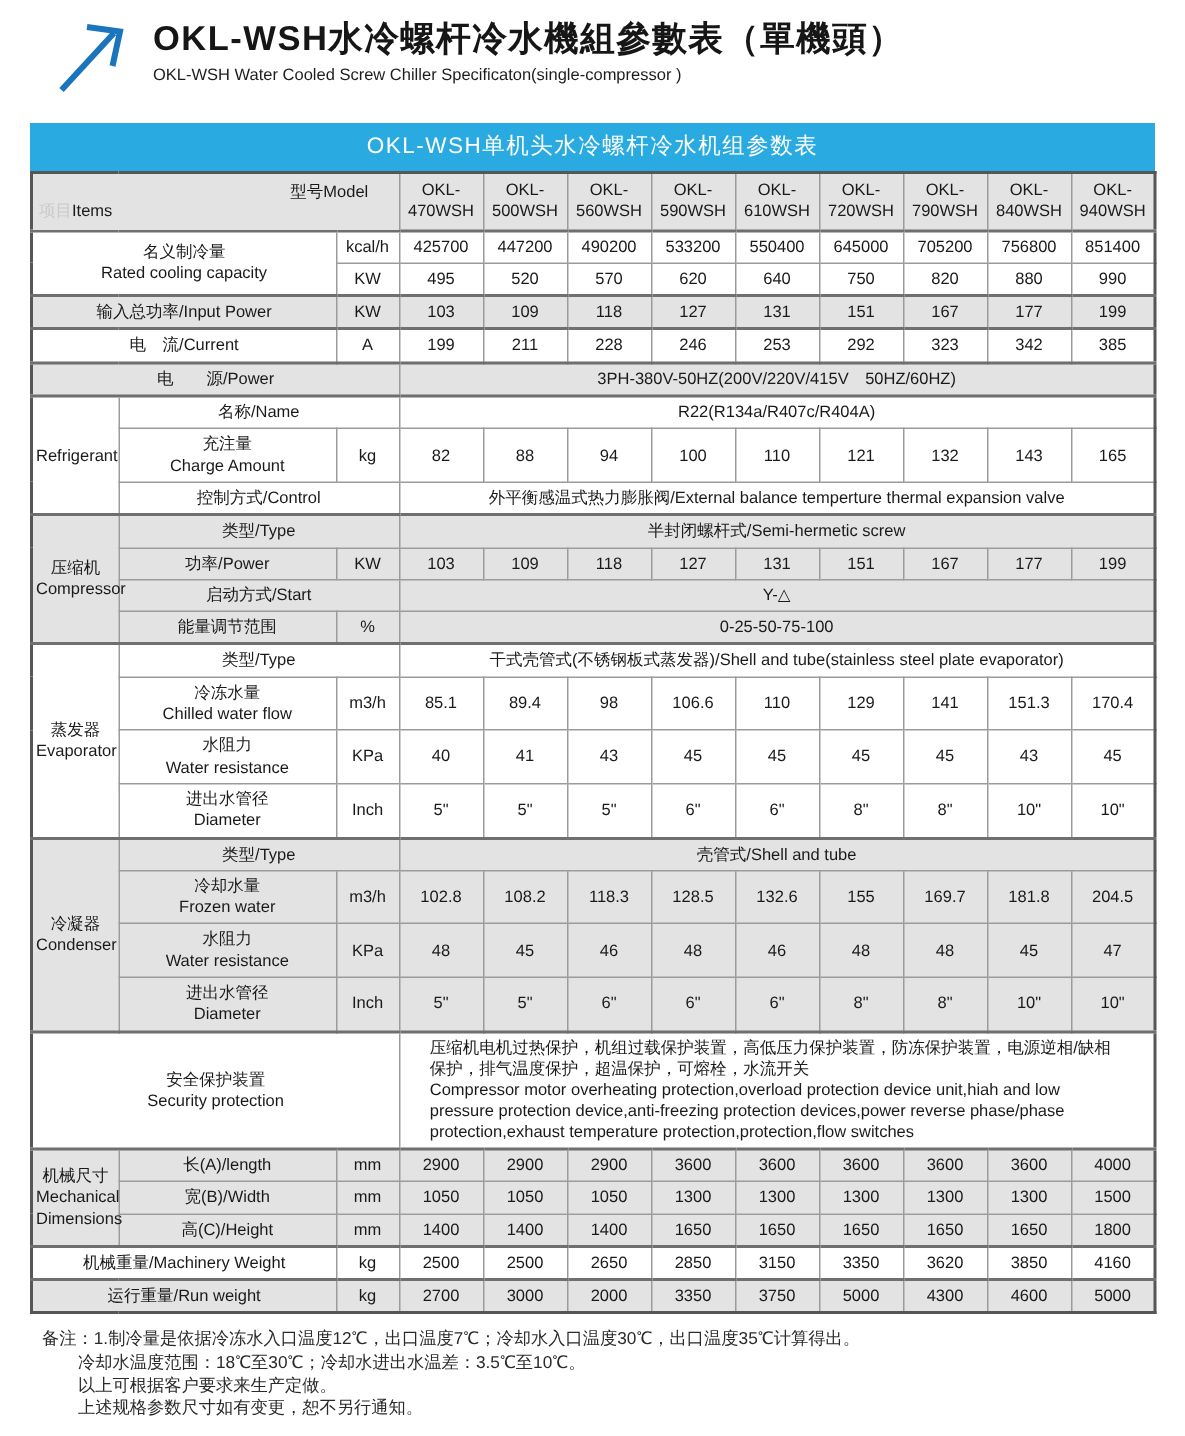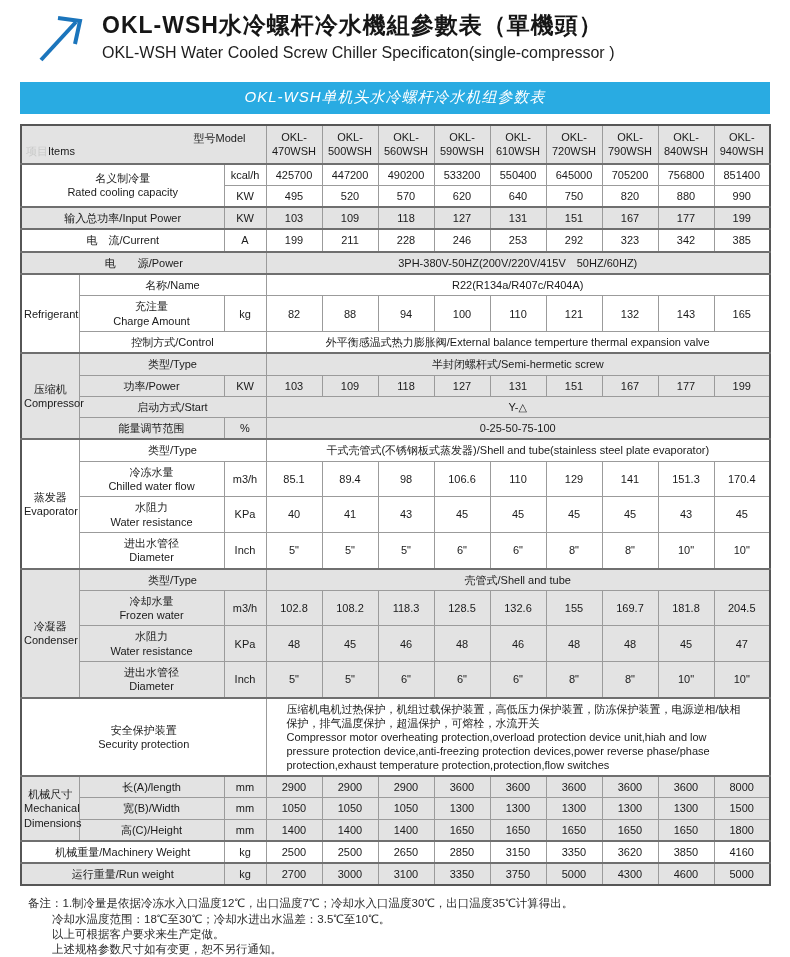--- a/index.html
+++ b/index.html
@@ -11,25 +11,25 @@
   *{box-sizing:border-box;}
   html,body{margin:0;padding:0;background:#fff;}
   body{width:790px;height:957px;overflow:hidden;font-family:"Liberation Sans",sans-serif;color:#1a1a1a;}
   .page{position:relative;width:790px;height:937px;}
 
   
   .header{display:flex;align-items:flex-start;padding:10px 0 0 34px;}
   .logo{width:56px;height:56px;flex:0 0 56px;}
   .titles{margin-left:12px;}
   .title-zh{font-size:23px;font-weight:bold;letter-spacing:1px;color:#161616;}
-  .title-en{font-size:16px;margin-top:3px;color:#1d1d1d;}
-
-  
-  .banner{margin:16px 20px 10px 20px;background:var(--accent);color:#fff;
-          text-align:center;font-size:15px;padding:6px 0 7px 0;letter-spacing:1px;font-style:italic;}
+  .title-en{font-size:11px;margin-top:3px;color:#1d1d1d;}
+
+  
+  .banner{margin:16px 20px 0 20px;background:var(--accent);color:#fff;
+          text-align:center;font-size:15px;padding:6px 0 7px 0;letter-spacing:1px;}
 
   
   table{border-collapse:collapse;table-layout:fixed;width:750px;margin:0 20px;
         font-size:11px;border:2px solid #565656;}
   td{border:1px solid var(--grid);text-align:center;vertical-align:middle;
      padding:3px 2px;line-height:1.3;background:#fff;}
   tr.shaded td{background:var(--shade);}
   td.section-top{border-top:2px solid var(--grid-dark);}
   td.lbl .l2{display:block;}
   td.span-left{text-align:left;padding:3px 20px;line-height:1.28;}
@@ -303,21 +303,21 @@
           <td colspan="1" class="section-top">长(A)/length</td>
           <td class="section-top">mm</td>
           <td class="section-top">2900</td>
           <td class="section-top">2900</td>
           <td class="section-top">2900</td>
           <td class="section-top">3600</td>
           <td class="section-top">3600</td>
           <td class="section-top">3600</td>
           <td class="section-top">3600</td>
           <td class="section-top">3600</td>
-          <td class="section-top">8000</td>
+          <td class="section-top">4000</td>
         </tr>
         <tr class="shaded">
           <td colspan="1">宽(B)/Width</td>
           <td>mm</td>
           <td>1050</td>
           <td>1050</td>
           <td>1050</td>
           <td>1300</td>
           <td>1300</td>
           <td>1300</td>
@@ -349,21 +349,21 @@
           <td class="section-top">3350</td>
           <td class="section-top">3620</td>
           <td class="section-top">3850</td>
           <td class="section-top">4160</td>
         </tr>
         <tr class="shaded">
           <td colspan="2" class="section-top">运行重量/Run weight</td>
           <td class="section-top">kg</td>
           <td class="section-top">2700</td>
           <td class="section-top">3000</td>
-          <td class="section-top">3100</td>
+          <td class="section-top">2000</td>
           <td class="section-top">3350</td>
           <td class="section-top">3750</td>
           <td class="section-top">5000</td>
           <td class="section-top">4300</td>
           <td class="section-top">4600</td>
           <td class="section-top">5000</td>
         </tr>
       </tbody>
   </table>
 

